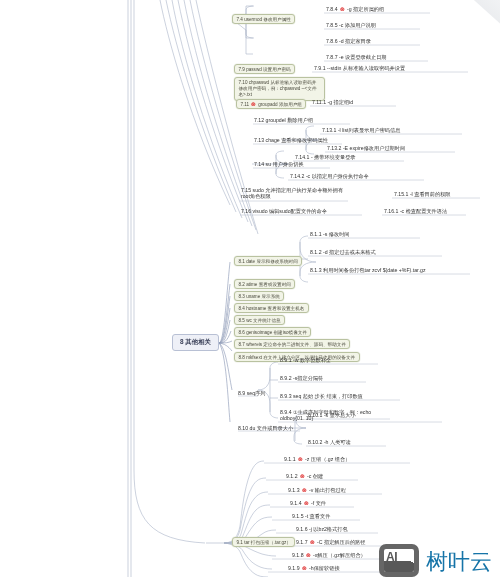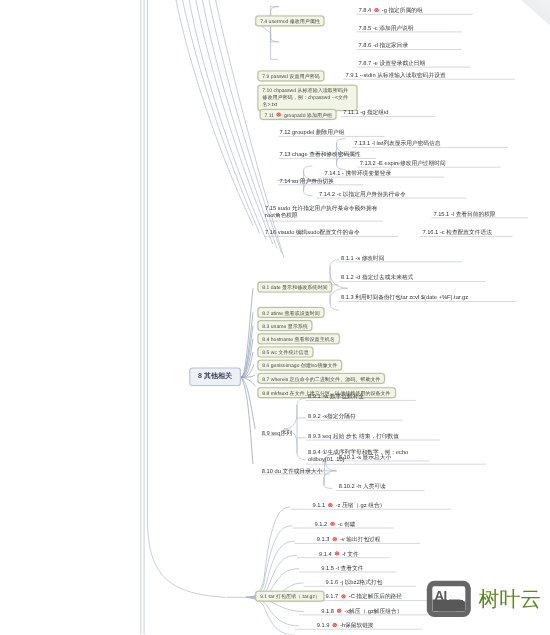--- a/index.html
+++ b/index.html
@@ -41,41 +41,41 @@
   
   .mark{
     display:inline-block;width:4.6px;height:4.6px;vertical-align:-.6px;
     margin:0 1px;position:relative;
   }
   .mark svg{display:block;width:4.6px;height:4.6px;}
 
   
 
   .wm{
-    position:absolute;right:8px;bottom:16px;display:flex;align-items:center;gap:7px;
+    position:absolute;right:8px;bottom:0;display:flex;align-items:flex-end;gap:7px;
     opacity:.92;
   }
   .wm-ico{
     width:40px;height:33px;border-radius:7px;background:#5a5a5a;
     display:flex;align-items:center;justify-content:center;position:relative;
   }
   .wm-ico .inner{
     width:30px;height:23px;background:#ffffff;border-radius:2px;position:relative;overflow:hidden;
   }
   .wm-ico .ai{
     position:absolute;left:2px;top:1px;font-size:12px;font-weight:bold;color:#4a4a4a;
     font-family:"Liberation Sans",sans-serif;letter-spacing:-.5px;
   }
   .wm-ico .mtn{
     position:absolute;left:0;bottom:0;width:30px;height:11px;
     background:
       radial-gradient(circle at 22% 120%, #4a4a4a 55%, transparent 56%),
       radial-gradient(circle at 68% 135%, #4a4a4a 62%, transparent 63%);
   }
-  .wm-txt{font-size:19px;color:#4d7c0f;font-family:"DejaVu Sans",sans-serif;}
+  .wm-txt{font-size:22px;color:#0369a1;font-family:"DejaVu Sans",sans-serif;}
 </style>
 </head>
 <body>
 
 <div id="stage">
 
   <div class="corner-band"></div>
 
   <svg class="links" viewBox="0 0 500 577">
     <g fill="none" stroke="#aab4c8" stroke-width="0.6">

